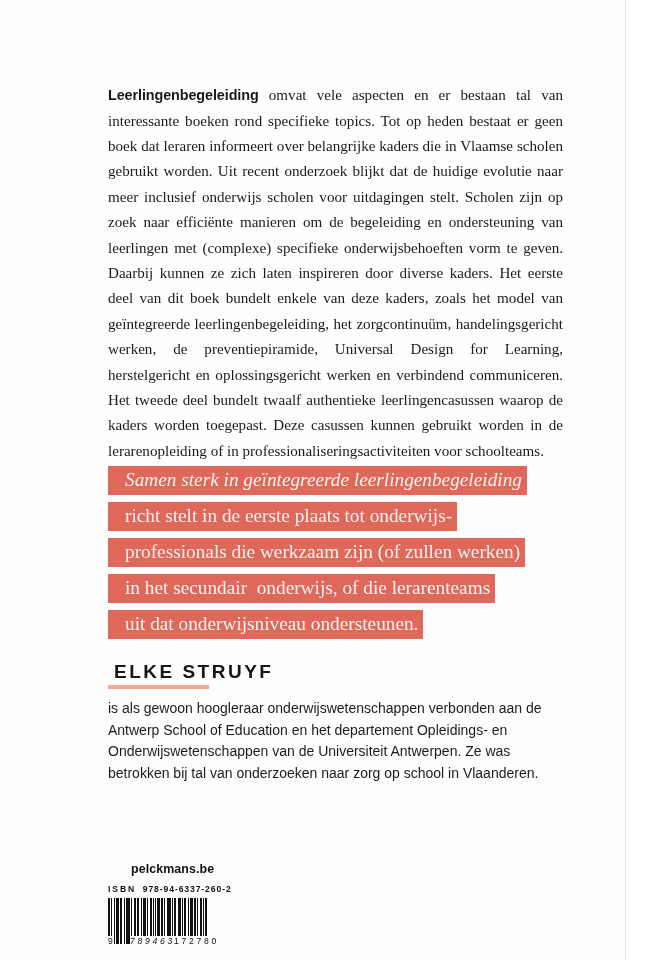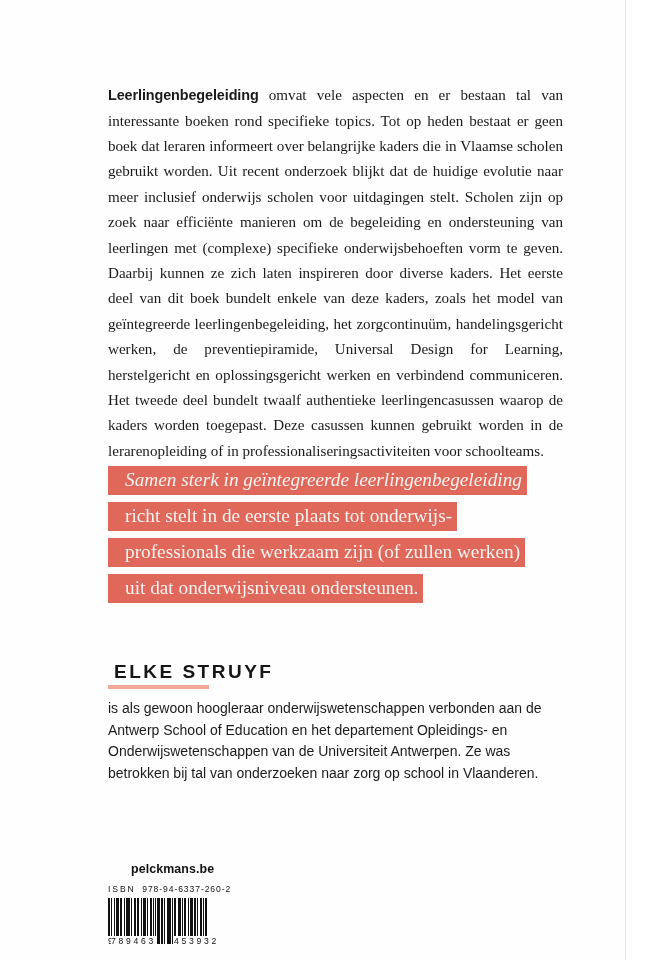--- a/index.html
+++ b/index.html
@@ -109,20 +109,21 @@
     margin-left: 5px;
   }
   .isbn-line {
     font-family: "Liberation Sans", "DejaVu Sans", sans-serif;
     font-size: 8.6px;
     letter-spacing: 0.9px;
     color: #111;
     margin-top: 8px;
     margin-left: -18px;
     white-space: nowrap;
+    font-weight: bold;
   }
   .isbn-line .isbn-word { letter-spacing: 1.9px; }
 
   .barcode-wrap {
     margin-top: 4px;
     margin-left: -18px;
     position: relative;
     width: 122px;
   }
   .barcode {
@@ -148,34 +149,35 @@
   .barcode-digits span {
     position: absolute;
     bottom: 0;
     font-family: "Liberation Sans", "DejaVu Sans", sans-serif;
     font-size: 8.6px;
     color: #111;
     background: #fefefe;
     line-height: 10px;
   }
   .bd-lead { left: 0px; }
-  .bd-left { left: 3px; letter-spacing: 2.7px; }
+  .bd-left { left: 22px; letter-spacing: 2.7px; font-style: italic; }
   .bd-right { left: 66px; letter-spacing: 2.7px; }
 </style>
 </head>
 <body>
 
 <div class="page">
 
   <p class="blurb"><span class="lead">Leerlingenbegeleiding</span><span> omvat vele aspecten en er bestaan tal van interessante boeken rond specifieke topics. Tot op heden bestaat er geen boek dat leraren informeert over belangrijke kaders die in Vlaamse scholen gebruikt worden. Uit recent onderzoek blijkt dat de huidige evolutie naar meer inclusief onderwijs scholen voor uitdagingen stelt. Scholen zijn op zoek naar efficiënte manieren om de begeleiding en ondersteuning van leerlingen met (complexe) specifieke onderwijsbehoeften vorm te geven. Daarbij kunnen ze zich laten inspireren door diverse kaders. Het eerste deel van dit boek bundelt enkele van deze kaders, zoals het model van geïntegreerde leerlingenbegeleiding, het zorgcontinuüm, handelingsgericht werken, de preventiepiramide, Universal Design for Learning, herstelgericht en oplossingsgericht werken en verbindend communiceren. Het tweede deel bundelt twaalf authentieke leerlingencasussen waarop de kaders worden toegepast. Deze casussen kunnen gebruikt worden in de lerarenopleiding of in professionaliseringsactiviteiten voor schoolteams.</span></p>
 
   <div class="pullquote">
     <span class="pq-line italic">Samen sterk in geïntegreerde leerlingenbegeleiding</span>
     <span class="pq-line">richt stelt in de eerste plaats tot onderwijs-</span>
     <span class="pq-line">professionals die werkzaam zijn (of zullen werken)</span>
+    <span class="pq-line">in het secundair  onderwijs, of die lerarenteams</span>
     <span class="pq-line">uit dat onderwijsniveau ondersteunen.</span>
   </div>
 
   <div class="author">
     <div class="author-name">ELKE STRUYF</div>
     <div class="author-rule"></div>
     <div class="author-bio">is als gewoon hoogleraar onderwijswetenschappen verbonden aan de Antwerp School of Education en het departement Opleidings- en Onderwijswetenschappen van de Universiteit Antwerpen. Ze was betrokken bij tal van onderzoeken naar zorg op school in Vlaanderen.</div>
   </div>
 
   <div class="footer">
@@ -245,18 +247,18 @@
           <i class="sp" style="width:2px"></i>
           <i style="width:2px"></i>
           <i class="sp" style="width:1px"></i>
         <i class="guard" style="width:1px"></i>
           <i class="sp" style="width:1px"></i>
           <i class="guard" style="width:2px"></i>
       </div>
       <div class="barcode-digits">
         <span class="bd-lead">9</span>
         <span class="bd-left">789463</span>
-        <span class="bd-right">453932</span>
+        <span class="bd-right">172780</span>
       </div>
     </div>
   </div>
 
 </div>
 
 </body></html>

